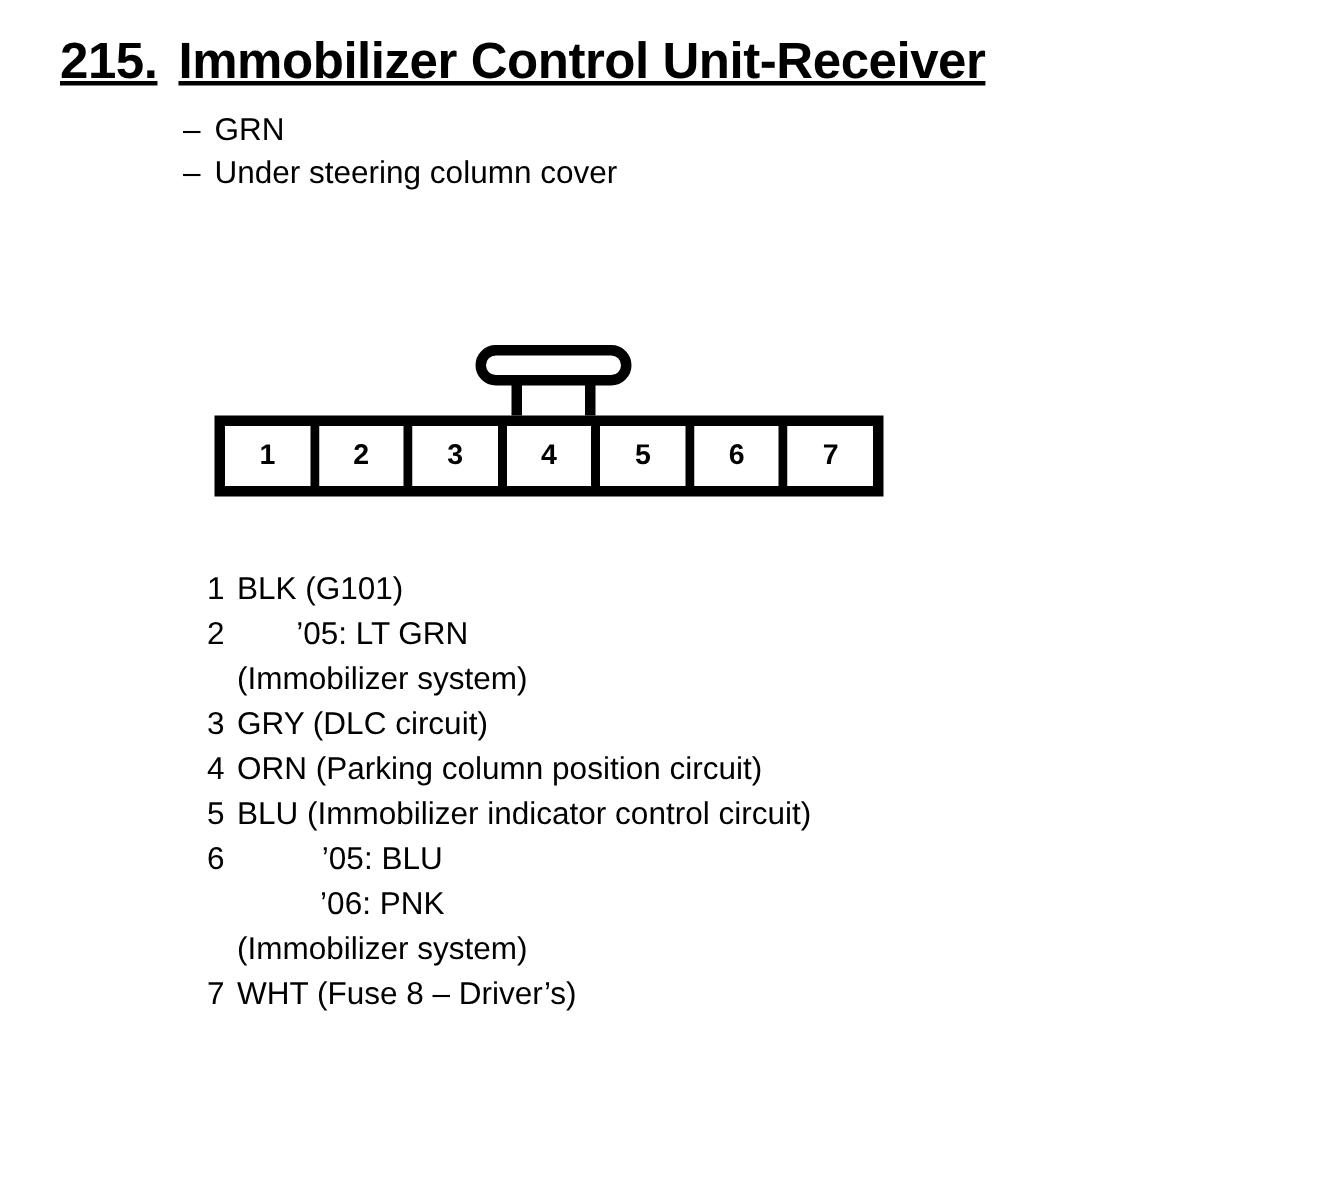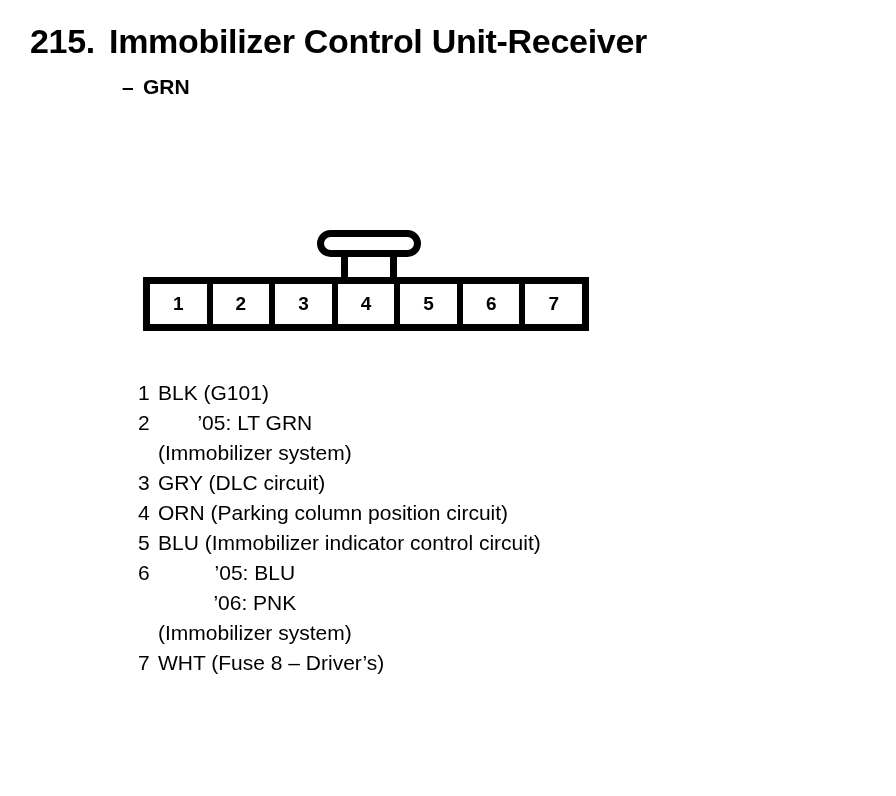--- a/index.html
+++ b/index.html
@@ -12,42 +12,42 @@
     height: 796px;
     position: relative;
     font-family: "Liberation Sans", sans-serif;
     color: #000000;
     overflow: hidden;
   }
 
   
   .title {
     position: absolute;
-    left: 30px;
+    left: 40px;
     top: 22px;
     font-size: 34px;
     font-weight: bold;
     letter-spacing: -0.3px;
     white-space: nowrap;
+    text-decoration: underline;
   }
   .title .num {
     margin-right: 14px;
   }
 
   
   .desc-list {
     position: absolute;
     left: 122px;
     top: 72px;
     font-size: 21px;
     line-height: 29px;
   }
   .desc-row {
     white-space: nowrap;
-    font-weight: bold;
   }
   .desc-dash {
     display: inline-block;
     width: 21px;
   }
 
   
   .connector-wrap {
     position: absolute;
     left: 143px;
@@ -138,20 +138,21 @@
 </style>
 </head>
 <body>
 
 <div class="title">
   <span class="num">215.</span><span>Immobilizer Control Unit-Receiver</span>
 </div>
 
 <div class="desc-list">
     <div class="desc-row"><span class="desc-dash">–</span><span>GRN</span></div>
+    <div class="desc-row"><span class="desc-dash">–</span><span>Under steering column cover</span></div>
   </div>
 
 <div class="connector-wrap">
   <div class="latch">
     <div class="latch-bar"></div>
     <div class="latch-leg left"></div>
     <div class="latch-leg right"></div>
   </div>
   <div class="connector-body">
       <div class="pin-cell">

